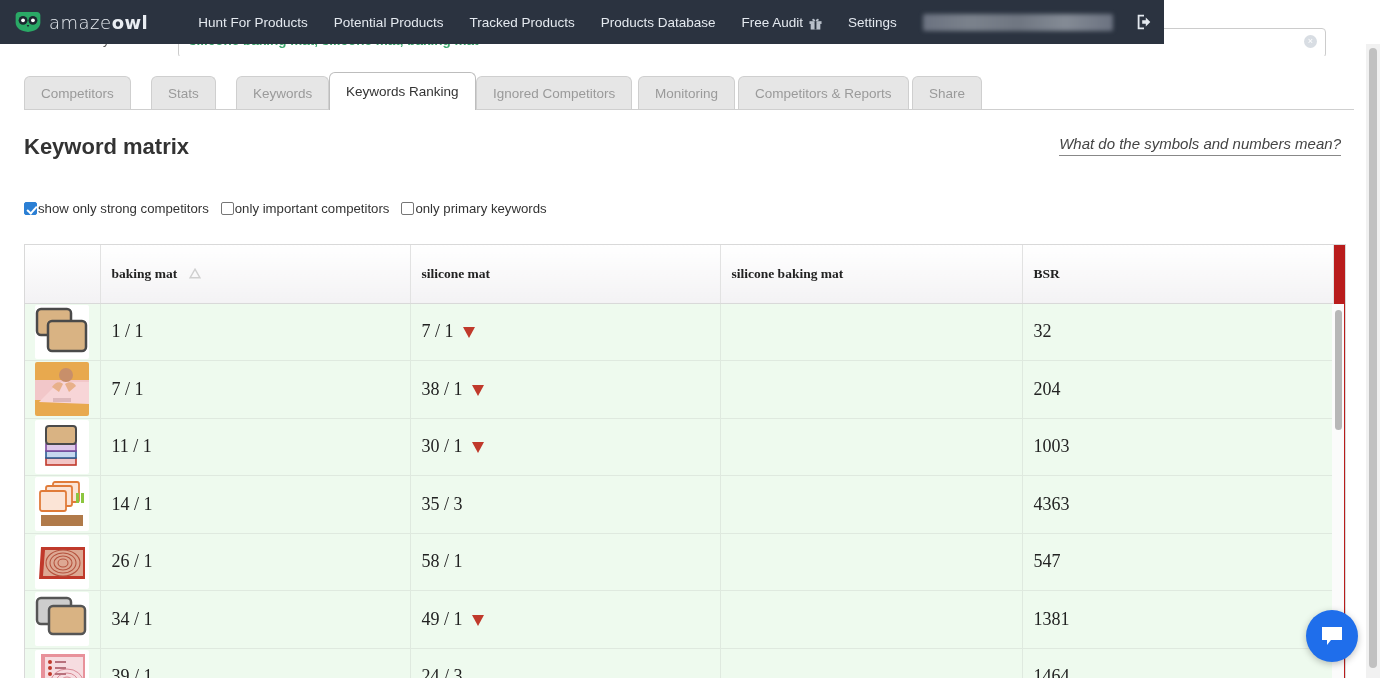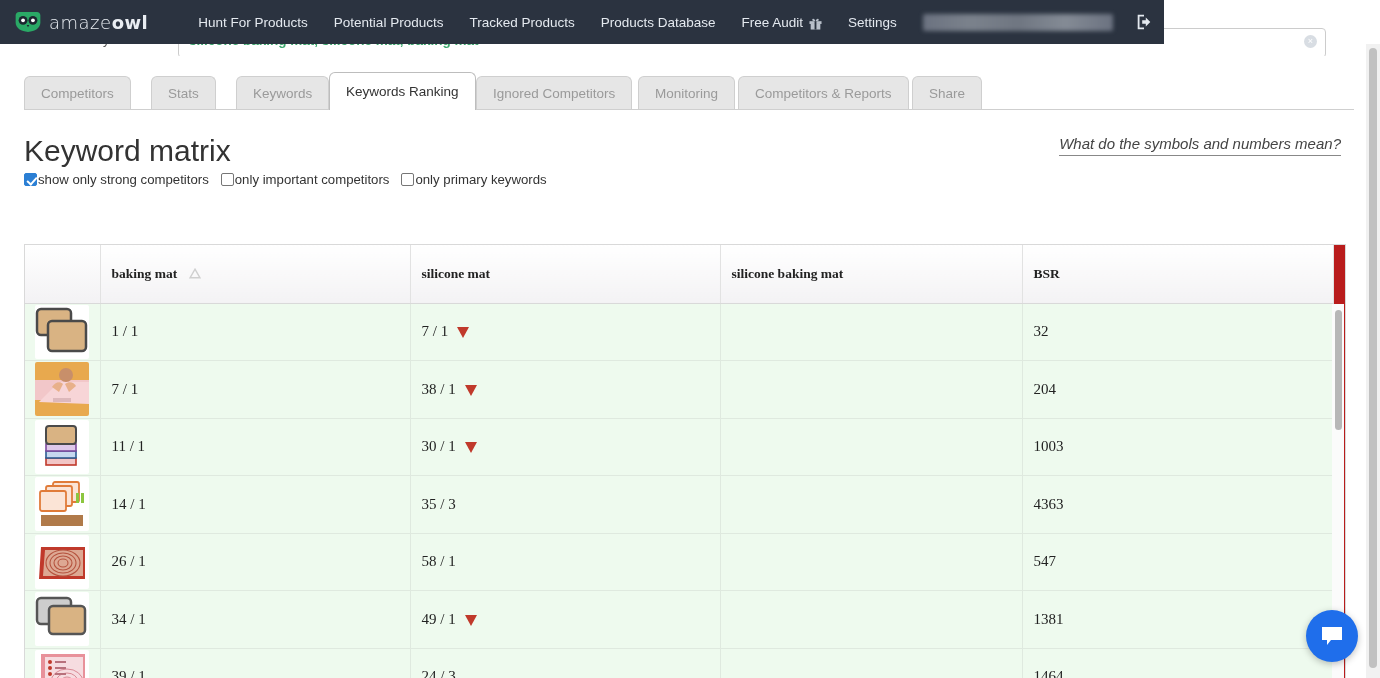--- a/index.html
+++ b/index.html
@@ -111,33 +111,33 @@
     font-weight: 400;
   }
   .tab-underline {
     position: absolute; left: 24px; top: 109px;
     width: 1330px; height: 1px; background: #cfcfcf;
   }
 
   
   .page-title {
     position: absolute; left: 24px; top: 134px;
-    font-size: 30px; font-weight: 400; color: #333;
+    font-size: 22px; font-weight: 700; color: #333;
     font-family: "Liberation Sans", sans-serif;
   }
   .help-link {
     position: absolute; right: 39px; top: 135px;
     font-size: 15px; color: #444;
     border-bottom: 1px solid #888;
     padding-bottom: 3px;
     text-decoration: none; cursor: pointer; font-style: italic;
   }
 
   .filters {
-    position: absolute; left: 24px; top: 172px;
+    position: absolute; left: 24px; top: 201px;
     display: flex; align-items: flex-start; font-size: 13.2px; color: #333;
   }
   .filters label { display: flex; align-items: center; cursor: pointer; margin-right: 12px; }
   .cb {
     appearance: none; -webkit-appearance: none;
     width: 13px; height: 13px; margin: 0 1px 0 0;
     border: 1px solid #767676; border-radius: 2px;
     background: #fff; position: relative; top: 0px; cursor: pointer;
     flex: none;
   }
@@ -168,21 +168,21 @@
     font-size: 13.5px; font-weight: 700; color: #222;
     padding: 0 0 0 11px;
     vertical-align: middle;
   }
   table.matrix th.thumb-col { width: 75px; padding: 0; }
   table.matrix td {
     height: 57.5px;
     background: #eefaee;
     border-bottom: 1px solid #dfe9df;
     border-right: 1px solid #dfe9df;
-    font-size: 15px; color: #222;
+    font-size: 18px; color: #222;
     padding: 0 0 0 11px;
     vertical-align: middle;
   }
   table.matrix td.thumb-cell {
     padding: 0; text-align: center; background: #eefaee;
     border-right: 1px solid #dfe9df;
   }
   .thumb {
     width: 54px; height: 54px; display: inline-block;
     vertical-align: middle; border-radius: 2px;

